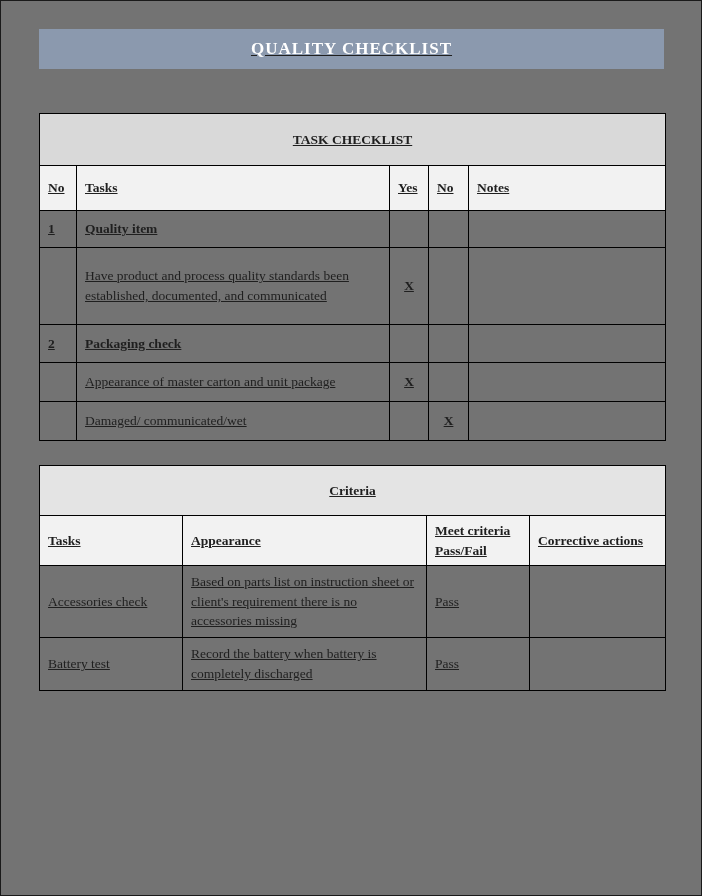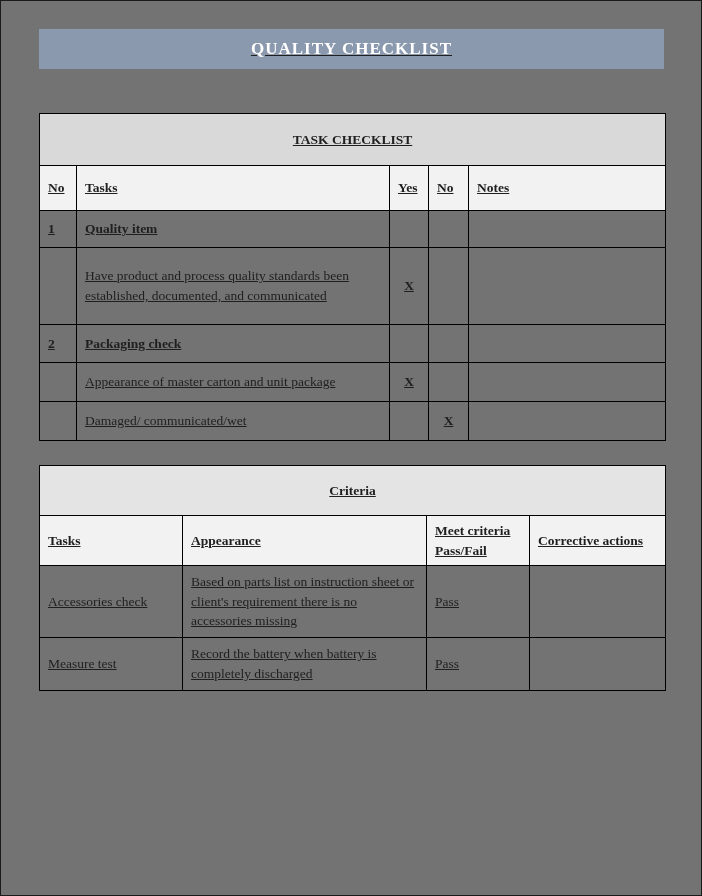--- a/index.html
+++ b/index.html
@@ -162,21 +162,21 @@
       </td>
       <td>Corrective actions</td>
     </tr>
     <tr class="r-h72">
       <td>Accessories check</td>
       <td>Based on parts list on instruction sheet or client's requirement there is no accessories missing</td>
       <td>Pass</td>
       <td></td>
     </tr>
     <tr class="r-h53">
-      <td>Measure test</td>
+      <td>Battery test</td>
       <td>Record the battery when battery is completely discharged</td>
       <td>Pass</td>
       <td></td>
     </tr>
   </tbody>
     </table>
 
 </div>
 
 </body></html>

